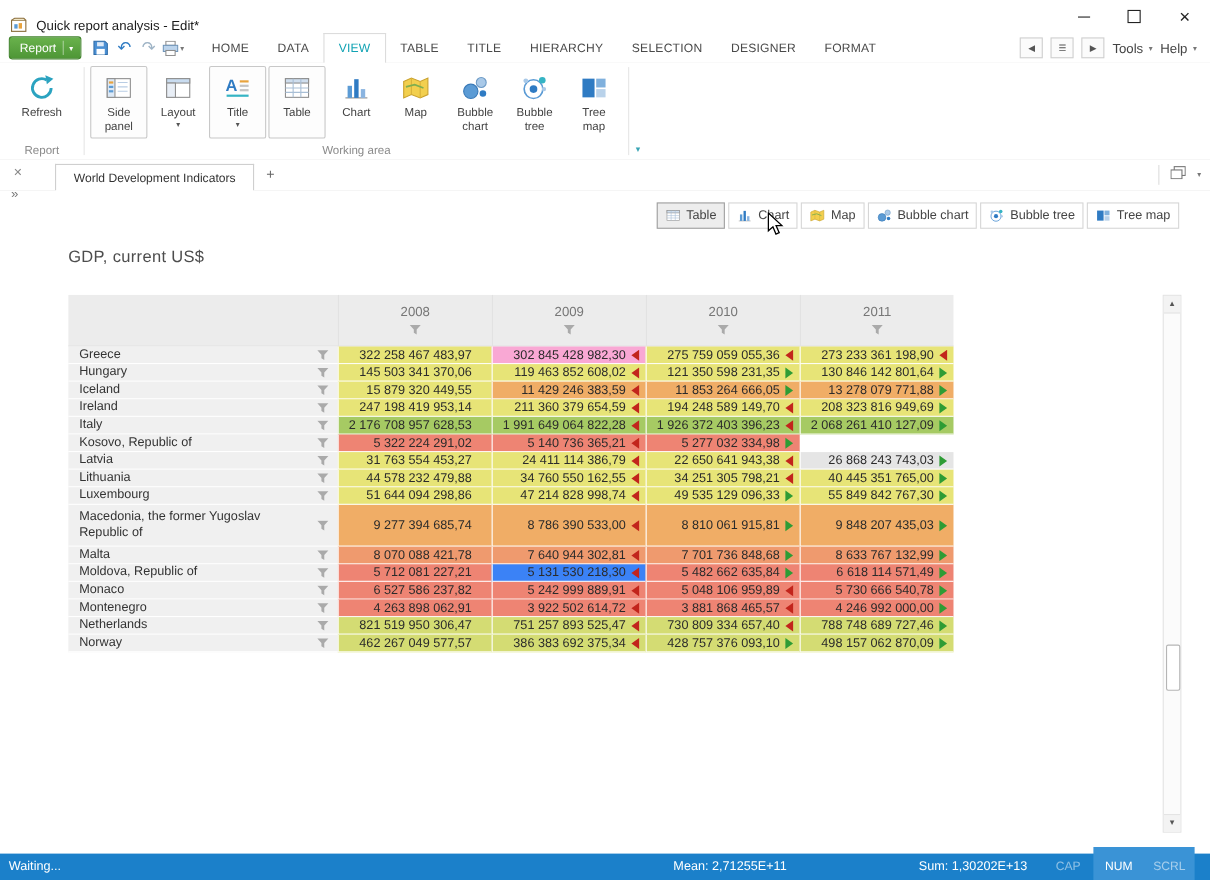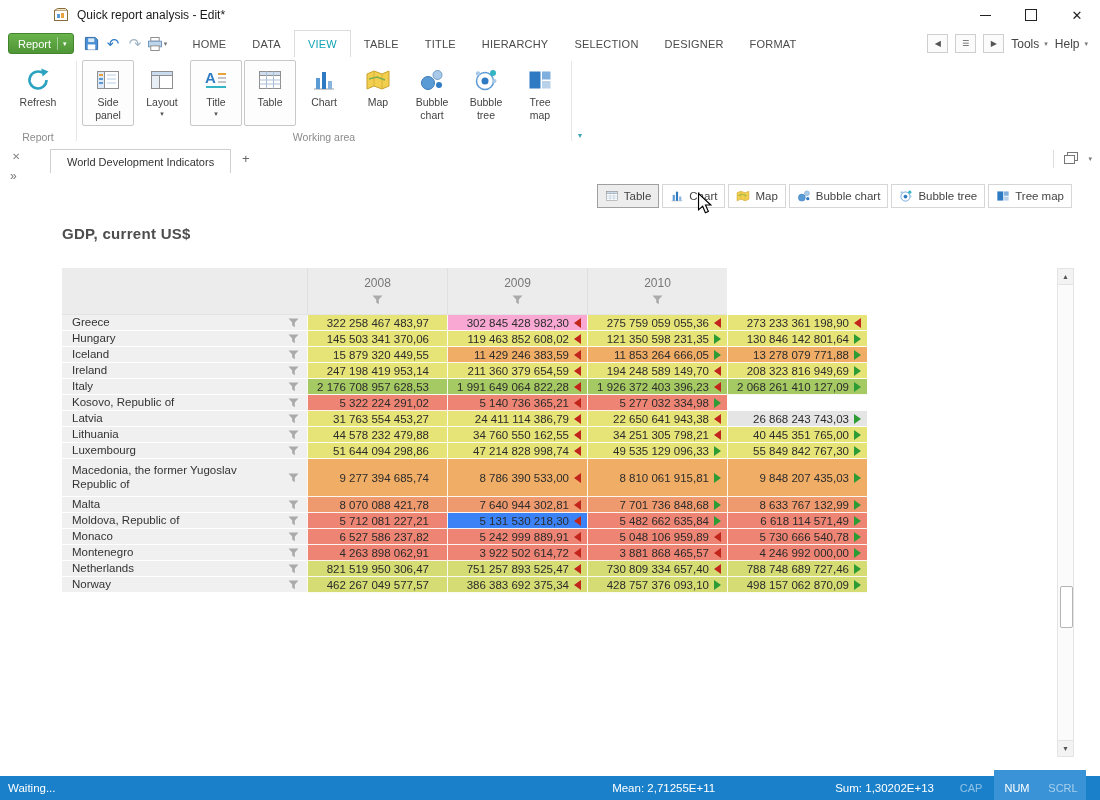--- a/index.html
+++ b/index.html
@@ -1,20 +1,20 @@
 <!DOCTYPE html>
 <html><head>
 <meta charset="utf-8">
 <style>
   html,body{margin:0;padding:0;background:#fff;}
   .app{position:relative;width:1100px;height:800px;background:#fff;overflow:hidden;
        font-family:"Liberation Sans",sans-serif;color:#333;}
 
   
-  .titlebar{position:absolute;top:0;left:0;right:0;height:30px;display:flex;align-items:center;background:#fff;margin-left:44px;}
+  .titlebar{position:absolute;top:0;left:0;right:0;height:30px;display:flex;align-items:flex-end;background:#fff;}
   .title-text{margin-left:8px;font-size:12px;color:#1a1a1a;}
   .win-controls{margin-left:auto;display:flex;height:100%;}
   .win-btn{width:46px;height:100%;display:flex;align-items:center;justify-content:center;color:#222;}
   .min-glyph{width:11px;height:1px;background:#222;display:inline-block;}
   .max-glyph{width:10px;height:10px;border:1px solid #222;display:inline-block;}
   .close-glyph{font-size:13px;line-height:1;}
   .app-icon-wrap{margin-left:9px;display:flex;align-items:center;}
 
   
   .tabrow{position:absolute;top:30px;left:0;right:0;height:27px;display:flex;align-items:center;background:#fff;border-bottom:1px solid #e2e2e2;}
@@ -58,21 +58,21 @@
   .vsep{width:1px;height:18px;background:#ddd;}
   .doc-close{position:absolute;left:12px;top:151px;font-size:10px;color:#888;z-index:5;}
   .doc-expand{position:absolute;left:10px;top:169px;font-size:12px;color:#777;z-index:5;}
 
   
   .content{position:absolute;top:173px;left:0;width:1100px;height:585px;background:#fff;overflow:hidden;}
   .switcher{position:absolute;top:11px;right:28px;display:flex;gap:3px;}
   .sw-btn{height:22px;padding:0 7px;border:1px solid #d6d6d6;background:#fff;display:flex;align-items:center;gap:5px;font-size:11.5px;color:#444;}
   .sw-btn.active{border-color:#9f9f9f;background:#ededed;}
   .cursor{position:absolute;top:20px;left:697px;z-index:20;}
-  .report-title{position:absolute;left:62px;top:52px;font-size:15px;font-weight:bold;color:#4d4d4d;letter-spacing:.3px;}
+  .report-title{position:absolute;left:62px;top:52px;font-size:15px;font-weight:normal;color:#4d4d4d;letter-spacing:.3px;}
 
   
   .rtable{position:absolute;left:62px;top:95px;width:805px;height:489px;overflow:hidden;font-size:11.5px;}
   .trow{display:flex;height:16px;}
   .trow.tall{height:38px;}
   .trow.thead{height:47px;}
   .cell{box-sizing:border-box;}
   .cname{width:245px;background:#f0f0f0;position:relative;display:flex;align-items:center;
       padding:0 26px 0 10px;color:#333;border-bottom:1px solid #fff;line-height:1.15;}
   .cname .funnel{position:absolute;right:8px;top:50%;transform:translateY(-50%);}
@@ -444,20 +444,26 @@
             <svg class="funnel" width="11" height="10" viewBox="0 0 11 10">
               <path d="M0.5 0.5 H10.5 L6.8 4.6 V9.2 L4.2 7.6 V4.6 Z" fill="#aaa"></path>
             </svg>
           </div>
           <div class="cell chead">
             <span>2010</span>
             <svg class="funnel" width="11" height="10" viewBox="0 0 11 10">
               <path d="M0.5 0.5 H10.5 L6.8 4.6 V9.2 L4.2 7.6 V4.6 Z" fill="#aaa"></path>
             </svg>
           </div>
+          <div class="cell chead">
+            <span>2011</span>
+            <svg class="funnel" width="11" height="10" viewBox="0 0 11 10">
+              <path d="M0.5 0.5 H10.5 L6.8 4.6 V9.2 L4.2 7.6 V4.6 Z" fill="#aaa"></path>
+            </svg>
+          </div>
         </div>
         <div class="trow">
           <div class="cell cname">
             <span>Greece</span>
             <svg class="funnel" width="11" height="10" viewBox="0 0 11 10">
               <path d="M0.5 0.5 H10.5 L6.8 4.6 V9.2 L4.2 7.6 V4.6 Z" fill="#aaa"></path>
             </svg>
           </div>
           <div class="cell cval" style="background:#e7e477">
             <span>322 258 467 483,97</span>

